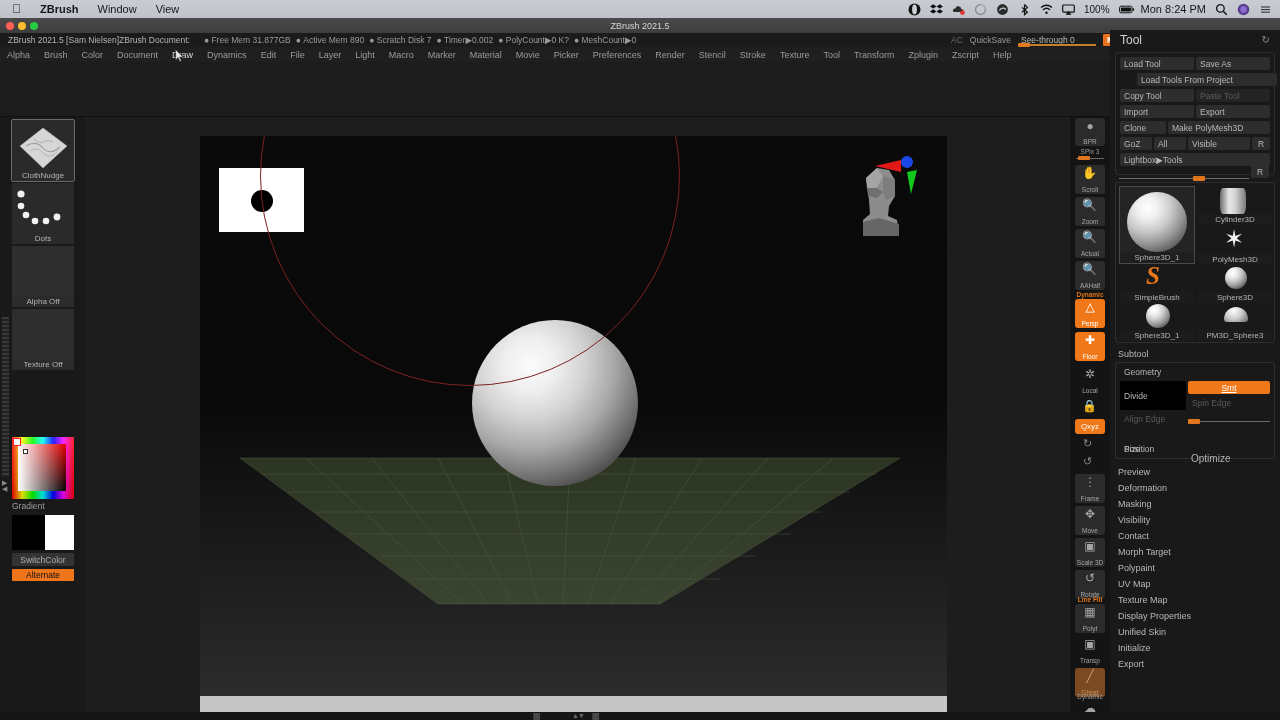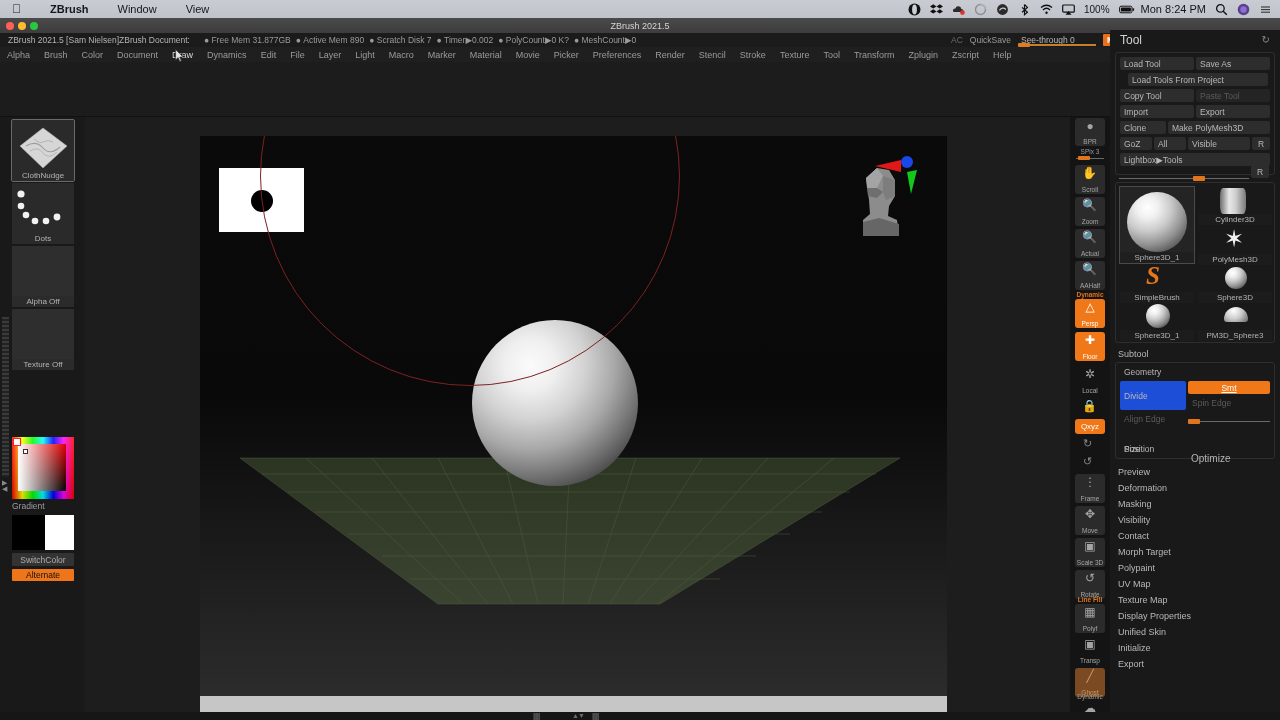--- a/index.html
+++ b/index.html
@@ -13,21 +13,21 @@
   #app { position: relative; width: 1280px; height: 720px; }
 
   
   .mac-bar {
     position: absolute; top: 0; left: 0; width: 1280px; height: 18px;
     background: linear-gradient(#c9cdd3, #bfc4ca);
     display: flex; align-items: center;
     font-size: 11px; color: #14161a;
   }
   .mac-bar .apple { margin-left: 12px; font-size: 12px; line-height: 1; }
-  .mac-bar .mi { margin-left: 29px; white-space: nowrap; }
+  .mac-bar .mi { margin-left: 19px; white-space: nowrap; }
   .mac-bar .mi.bold { font-weight: bold; }
   .mac-right { position: absolute; right: 8px; top: 0; height: 18px;
                display: flex; align-items: center; gap: 9px; font-size: 11px; }
   .mac-right .gi { width: 13px; height: 13px; display: inline-block; position: relative; }
   .mac-right .clock { font-size: 11px; white-space: nowrap; }
   .battp { font-size: 10px; }
 
   
   .win-title {
     position: absolute; top: 18px; left: 0; width: 1280px; height: 15px;
@@ -613,21 +613,21 @@
     </div>
   </div>
 
   <div class="palette">
     <span class="pal-title">Tool</span>
     <span class="pal-refresh">↻</span>
 
     <div class="pbox" style="top:22px; height:123px;">
       <div class="pbtn" style="left:4px;  top:4px;  width:74px;">Load Tool</div>
       <div class="pbtn" style="left:80px; top:4px;  width:74px;">Save As</div>
-      <div class="pbtn" style="left:12px;  top:20px; width:140px;">Load Tools From Project</div>
+      <div class="pbtn" style="left:21px;  top:20px; width:140px;">Load Tools From Project</div>
       <div class="pbtn" style="left:4px;  top:36px; width:74px;">Copy Tool</div>
       <div class="pbtn dim" style="left:80px; top:36px; width:74px; background:#242424;">Paste Tool</div>
       <div class="pbtn" style="left:4px;  top:52px; width:74px;">Import</div>
       <div class="pbtn" style="left:80px; top:52px; width:74px;">Export</div>
       <div class="pbtn" style="left:4px;  top:68px; width:46px;">Clone</div>
       <div class="pbtn" style="left:52px; top:68px; width:102px;">Make PolyMesh3D</div>
       <div class="pbtn" style="left:4px;  top:84px; width:32px;">GoZ</div>
       <div class="pbtn" style="left:38px; top:84px; width:32px;">All</div>
       <div class="pbtn" style="left:72px; top:84px; width:62px;">Visible</div>
       <div class="pbtn ctr" style="left:136px; top:84px; width:18px;">R</div>
@@ -670,21 +670,21 @@
         <div style="position:absolute;left:26px;top:4px;width:24px;height:15px;border-radius:12px 12px 3px 3px;
              background:radial-gradient(circle at 40% 25%, #fff, #cdcdcd 45%, #777 90%);"></div>
         <span class="cap">PM3D_Sphere3</span>
       </div>
     </div>
 
     <div class="prow" style="top:316px;">Subtool</div>
 
     <div class="pbox" style="top:332px; height:97px;">
       <div class="pbtn" style="left:4px; top:2px; width:150px; background:transparent;">Geometry</div>
-      <div class="pbtn" style="left:4px; top:18px; width:66px; height:29px; background:#1d4ed8;">Divide</div>
+      <div class="pbtn" style="left:4px; top:18px; width:66px; height:29px; background:#000000;">Divide</div>
       <div class="pbtn on ctr" style="left:72px; top:18px; width:82px; height:13px;text-decoration:underline;">Smt</div>
       <div class="pbtn dim" style="left:72px; top:33px; width:82px; background:transparent;">Spin Edge</div>
       <div class="pbtn dim" style="left:4px; top:49px; width:66px; background:transparent;">Align Edge</div>
       <div class="pslider" style="left:72px; top:46px; width:82px;">
         <span class="lbl">Optimize</span>
         <span class="track"></span>
         <span class="knob" style="left:0px;"></span>
       </div>
       <div class="pbtn" style="left:4px; top:79px; width:150px; background:transparent;">Position</div>
       <div class="pbtn" style="left:4px; top:79px; width:150px; background:transparent;">Size</div>

